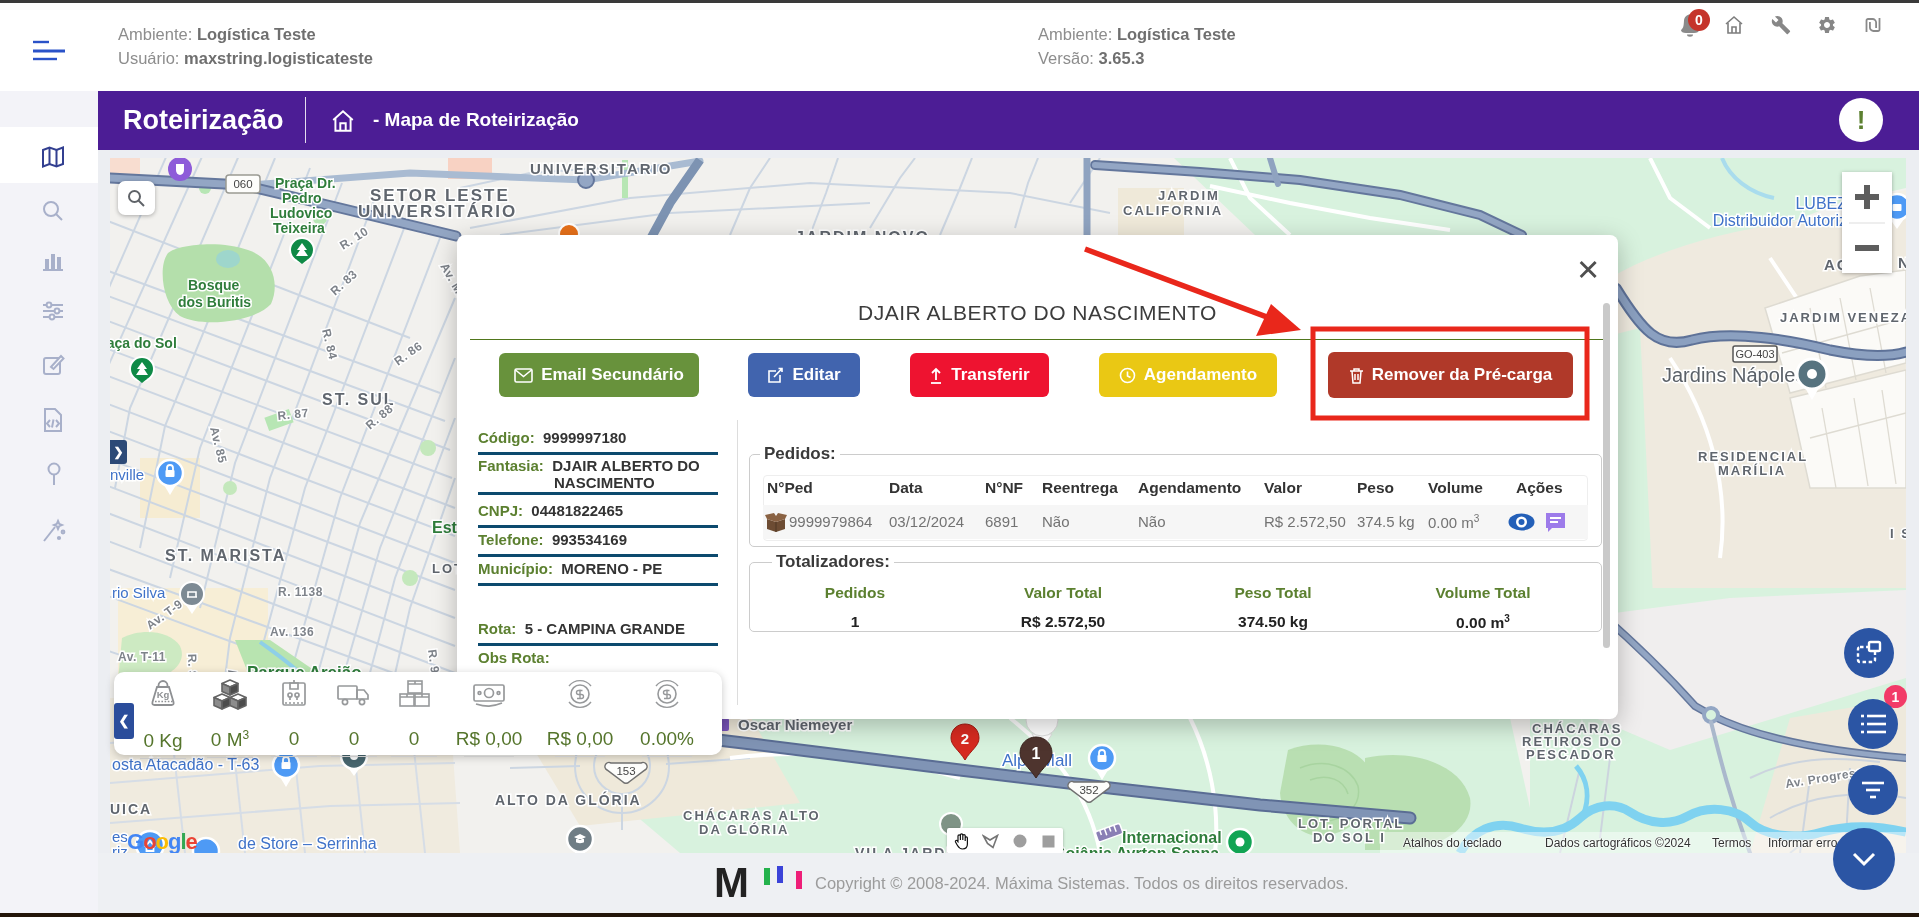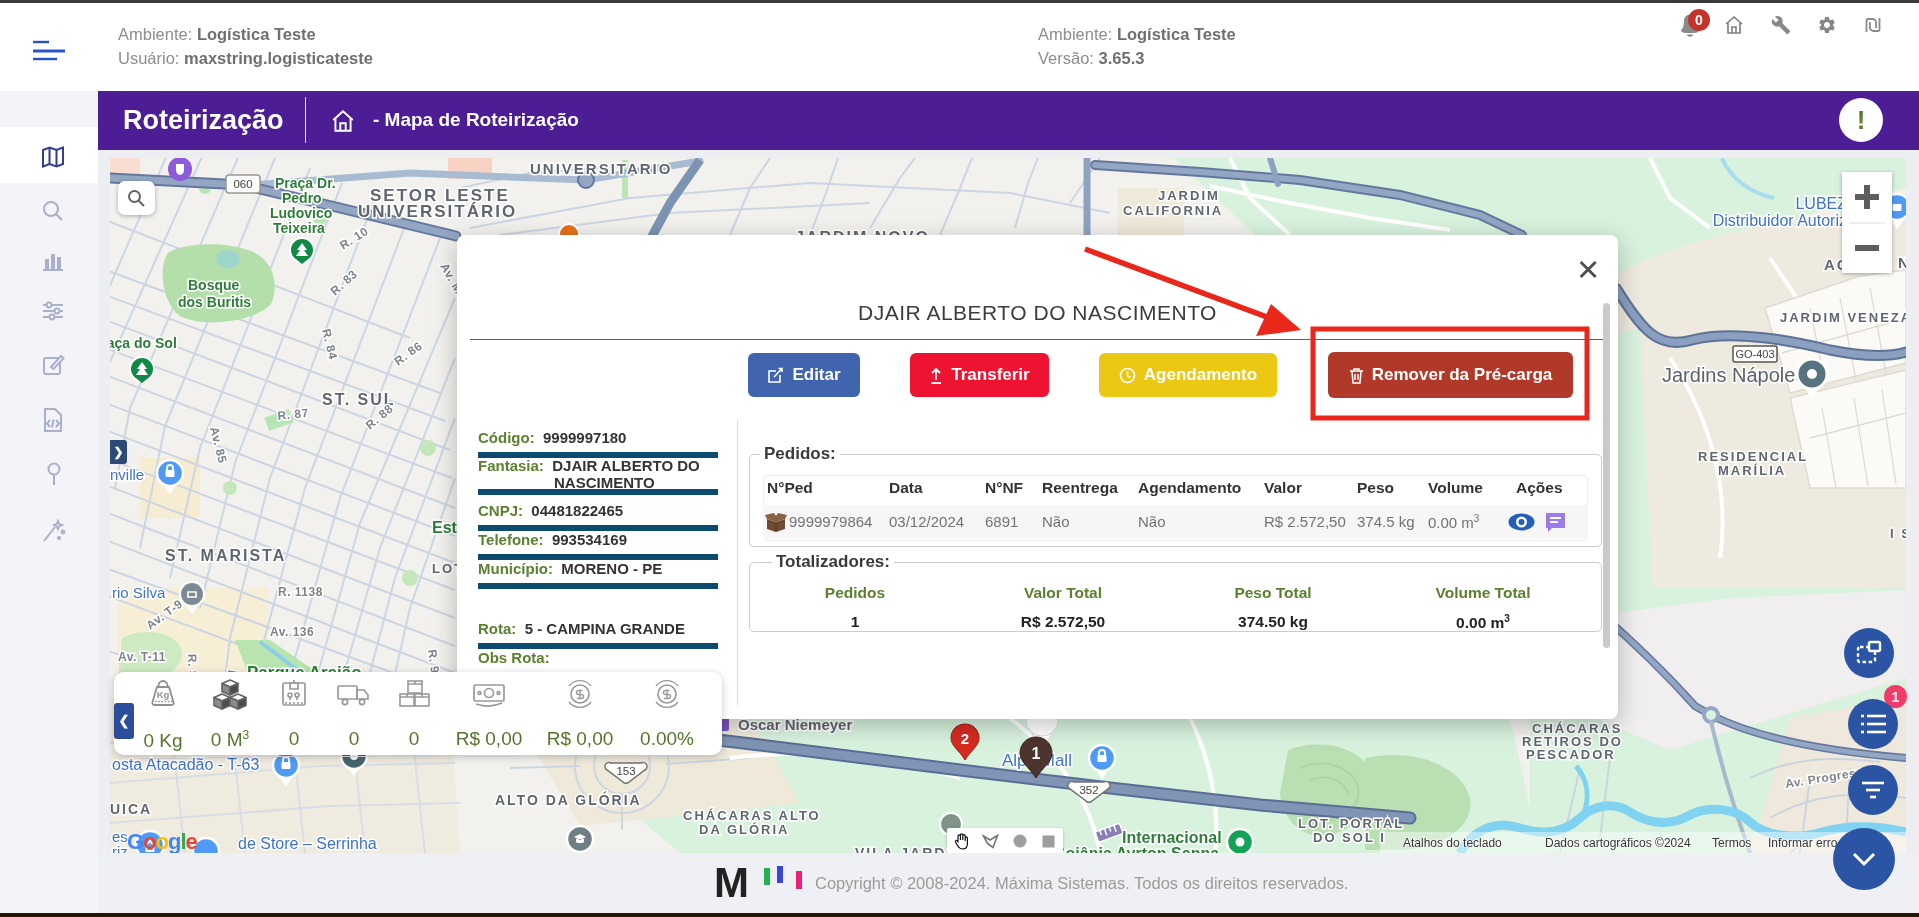--- a/index.html
+++ b/index.html
@@ -19,21 +19,21 @@
   #map { position:absolute; left:110px; top:158px; width:1796px; height:695px; overflow:hidden; z-index:2; background:#f1f0ec; }
   #footer { position:absolute; left:0; top:853px; width:1919px; height:60px; background:#eef0f3; z-index:30; }
   #footer .white { position:absolute; left:0; top:0; width:98px; height:60px; background:#fff; }
   #bottomstrip { position:absolute; left:0; top:913px; width:1919px; height:4px; background:#231509; z-index:60; }
   
   #modal { position:absolute; left:457px; top:235px; width:1161px; height:484px; background:#fff; border-radius:8px; box-shadow:0 6px 24px rgba(0,0,0,.25); z-index:10; }
   #modal .close { position:absolute; left:1119px; top:18px; font-size:29px; color:#4f4f4f; font-weight:normal;}
   #modal .title { position:absolute; left:0; top:66px; width:100%; text-align:center; font-size:21px; color:#3c3c3c; letter-spacing:.5px; }
   #modal .hr { position:absolute; left:13px; top:104px; width:1135px; height:1px; background:#50761c; }
   .btn { position:absolute; height:44px; border-radius:6px; color:#fff; font-weight:bold; font-size:17px; text-align:center; display:flex; align-items:center; justify-content:center; gap:8px; }
-  .fieldrow { position:absolute; left:21px; width:240px; border-bottom:6px solid #0c4a6e; font-size:15px; padding:6px 0 6px 0; }
+  .fieldrow { position:absolute; left:21px; width:240px; border-bottom:3px solid #0c4a6e; font-size:15px; padding:6px 0 6px 0; }
   .fieldrow .lab { color:#5c8030; font-weight:bold; }
   .fieldrow .val { color:#333; font-weight:bold; }
   fieldset.grp { position:absolute; border:1px solid #ccc; border-radius:5px; }
   fieldset.grp legend { font-size:17px; font-weight:bold; color:#3a3a3a; margin-left:10px; padding:0 4px; }
   
   #stats { position:absolute; left:114px; top:672px; width:608px; height:83px; background:#fff; border-radius:10px; box-shadow:0 2px 8px rgba(0,0,0,.22); z-index:20; }
   #stats .tab { position:absolute; left:0; top:31px; width:20px; height:36px; background:#2b4d9b; border-radius:3px; color:#fff; font-size:13px; font-weight:bold; text-align:center; line-height:36px; }
   .statcol { position:absolute; top:6px; width:80px; text-align:center; }
   .statval { font-size:19px; font-weight:normal; color:#55752c; margin-top:14px; white-space:nowrap; }
   .statunder { height:1px; background:#c9c9c9; margin:6px auto 0 auto; }
@@ -631,20 +631,27 @@
     </svg>
     <div class="statval">0.00%</div><div class="statunder" style="width:50px"></div>
   </div>
 </div>
 
 <div id="modal">
   <div class="close">✕</div>
   <div class="title">DJAIR ALBERTO DO NASCIMENTO</div>
   <div class="hr"></div>
 
+  <div class="btn" style="left:42px;top:118px;width:200px;background:#68923c;">
+    <svg width="19" height="15" viewBox="0 0 19 15" fill="none" stroke="#fff" stroke-width="1.6">
+        <rect x="1" y="1" width="17" height="13" rx="1.5"></rect>
+        <path d="M1.5 2 L9.5 8.5 L17.5 2"></path>
+      </svg>
+    Email Secundário
+  </div>
   <div class="btn" style="left:291px;top:118px;width:112px;background:#4164ae;">
     <svg width="17" height="17" viewBox="0 0 17 17" fill="none" stroke="#fff" stroke-width="1.6">
         <path d="M13 8 V15 H2 V4 H9"></path>
         <path d="M7 10 L15 1.5 M11.5 1.5 L15 1.5 L15 5"></path>
       </svg>
     Editar
   </div>
   <div class="btn" style="left:453px;top:118px;width:139px;background:#ee1330;">
     <svg width="14" height="17" viewBox="0 0 14 17" fill="none" stroke="#fff" stroke-width="1.8">
         <path d="M7 13 V2 M3 6 L7 2 L11 6"></path>

